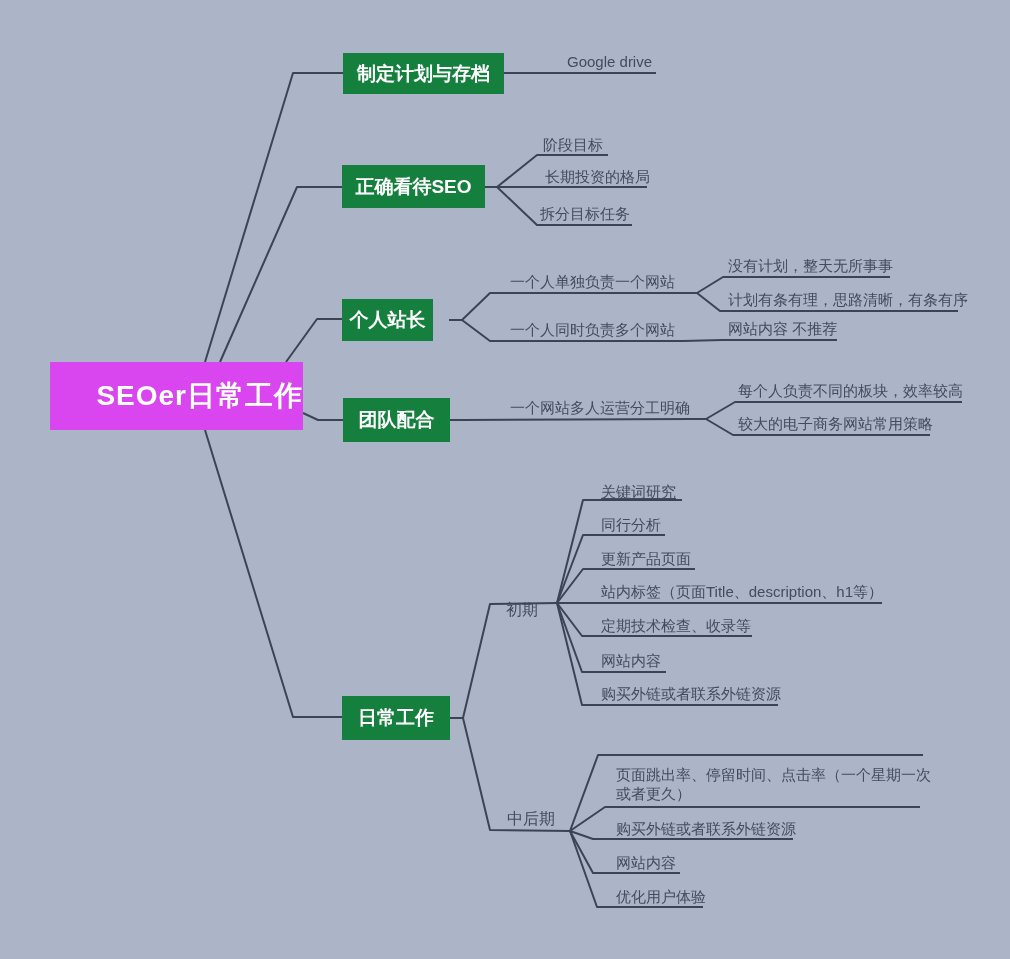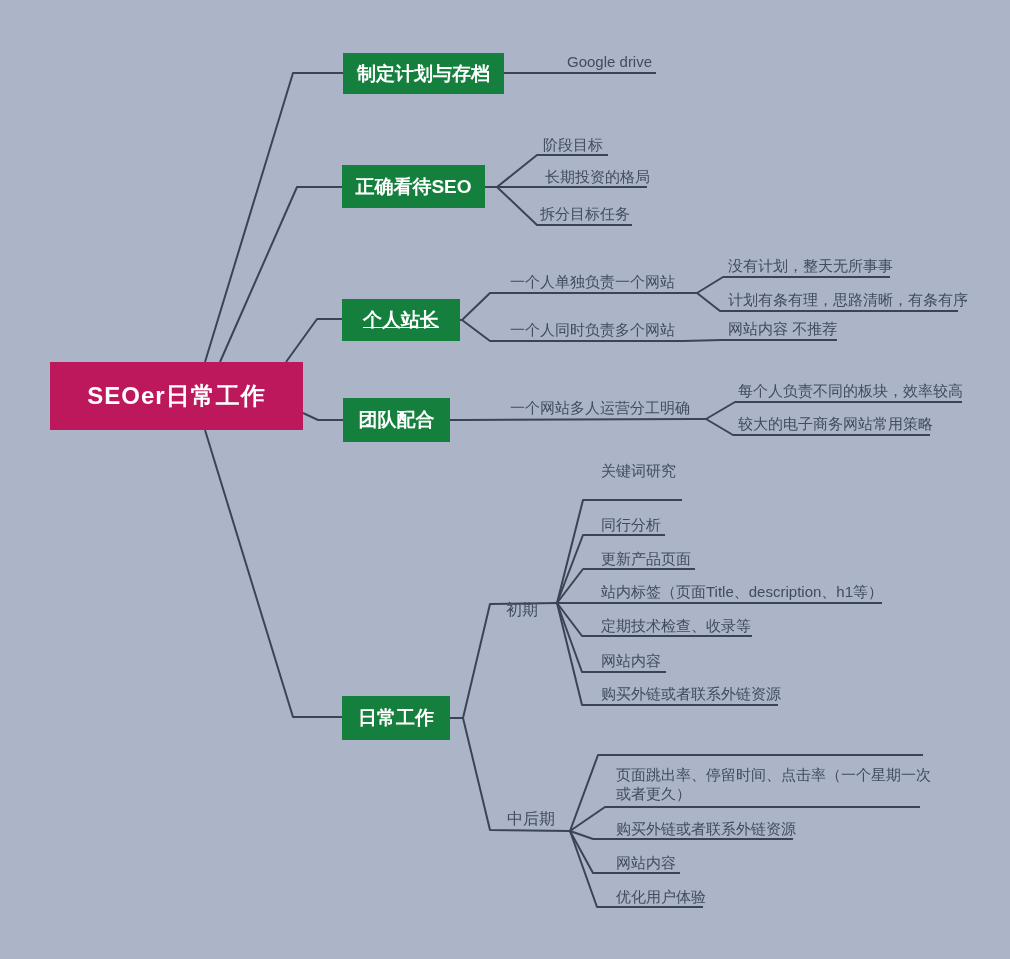--- a/index.html
+++ b/index.html
@@ -7,23 +7,23 @@
     width:1010px;height:959px;
     background:#abb5c7;
     font-family:"Liberation Sans","DejaVu Sans",sans-serif;
     position:relative;overflow:hidden;
   }
   #canvas{position:absolute;left:0;top:0;width:1010px;height:959px;}
   #wires{position:absolute;left:0;top:0;z-index:1;}
   #wires path{fill:none;stroke:#3a4455;stroke-width:2;stroke-linejoin:round;}
   .root-box{
     position:absolute;z-index:2;
-    background:#be185d;color:#ffffff;
-    display:flex;align-items:center;justify-content:center;
-    font-weight:bold;font-size:24px;letter-spacing:1px;
+    background:#d946ef;color:#ffffff;
+    display:flex;align-items:center;justify-content:flex-end;
+    font-weight:bold;font-size:28px;letter-spacing:1px;
   }
   .branch-box{
     position:absolute;z-index:2;
     background:#15803d;color:#ffffff;
     display:flex;align-items:center;justify-content:center;
     font-weight:bold;font-size:19px;
   }
   .leaf{
     position:absolute;z-index:2;
     font-size:15px;line-height:19px;color:#414c5e;
@@ -89,21 +89,21 @@
   <div class="root-box" style="left:50px;top:362px;width:253px;height:68px;">
     <span>SEOer日常工作</span>
   </div>
 
   <div class="branch-box" style="left:343px;top:53px;width:161px;height:41px;">
     <span>制定计划与存档</span>
   </div>
   <div class="branch-box" style="left:342px;top:165px;width:143px;height:43px;">
     <span>正确看待SEO</span>
   </div>
-  <div class="branch-box" style="left:342px;top:299px;width:118px;height:42px;text-decoration:underline;">
+  <div class="branch-box" style="left:342px;top:299px;width:91px;height:42px;">
     <span>个人站长</span>
   </div>
   <div class="branch-box" style="left:343px;top:398px;width:107px;height:44px;">
     <span>团队配合</span>
   </div>
   <div class="branch-box" style="left:342px;top:696px;width:108px;height:44px;">
     <span>日常工作</span>
   </div>
 
   <div class="leaf" style="left:567px;top:52px;">Google drive</div>
@@ -116,21 +116,21 @@
   <div class="leaf" style="left:728px;top:256px;">没有计划，整天无所事事</div>
   <div class="leaf" style="left:728px;top:290px;">计划有条有理，思路清晰，有条有序</div>
   <div class="leaf" style="left:510px;top:320px;">一个人同时负责多个网站</div>
   <div class="leaf" style="left:728px;top:319px;">网站内容 不推荐</div>
 
   <div class="leaf" style="left:510px;top:398px;">一个网站多人运营分工明确</div>
   <div class="leaf" style="left:738px;top:381px;">每个人负责不同的板块，效率较高</div>
   <div class="leaf" style="left:738px;top:414px;">较大的电子商务网站常用策略</div>
 
   <div class="stage" style="left:506px;top:581px;margin-top:19px;">初期</div>
-  <div class="leaf" style="left:601px;top:461px;">关键词研究</div>
+  <div class="leaf" style="left:601px;top:482px;text-decoration:underline;">关键词研究</div>
   <div class="leaf" style="left:601px;top:515px;">同行分析</div>
   <div class="leaf" style="left:601px;top:549px;">更新产品页面</div>
   <div class="leaf" style="left:601px;top:582px;">站内标签（页面Title、description、h1等）</div>
   <div class="leaf" style="left:601px;top:616px;">定期技术检查、收录等</div>
   <div class="leaf" style="left:601px;top:651px;">网站内容</div>
   <div class="leaf" style="left:601px;top:684px;">购买外链或者联系外链资源</div>
 
   <div class="stage" style="left:507px;top:809px;">中后期</div>
   <div class="leaf wrap" style="left:616px;top:765px;width:318px;">页面跳出率、停留时间、点击率（一个星期一次或者更久）</div>
   <div class="leaf" style="left:616px;top:819px;">购买外链或者联系外链资源</div>

